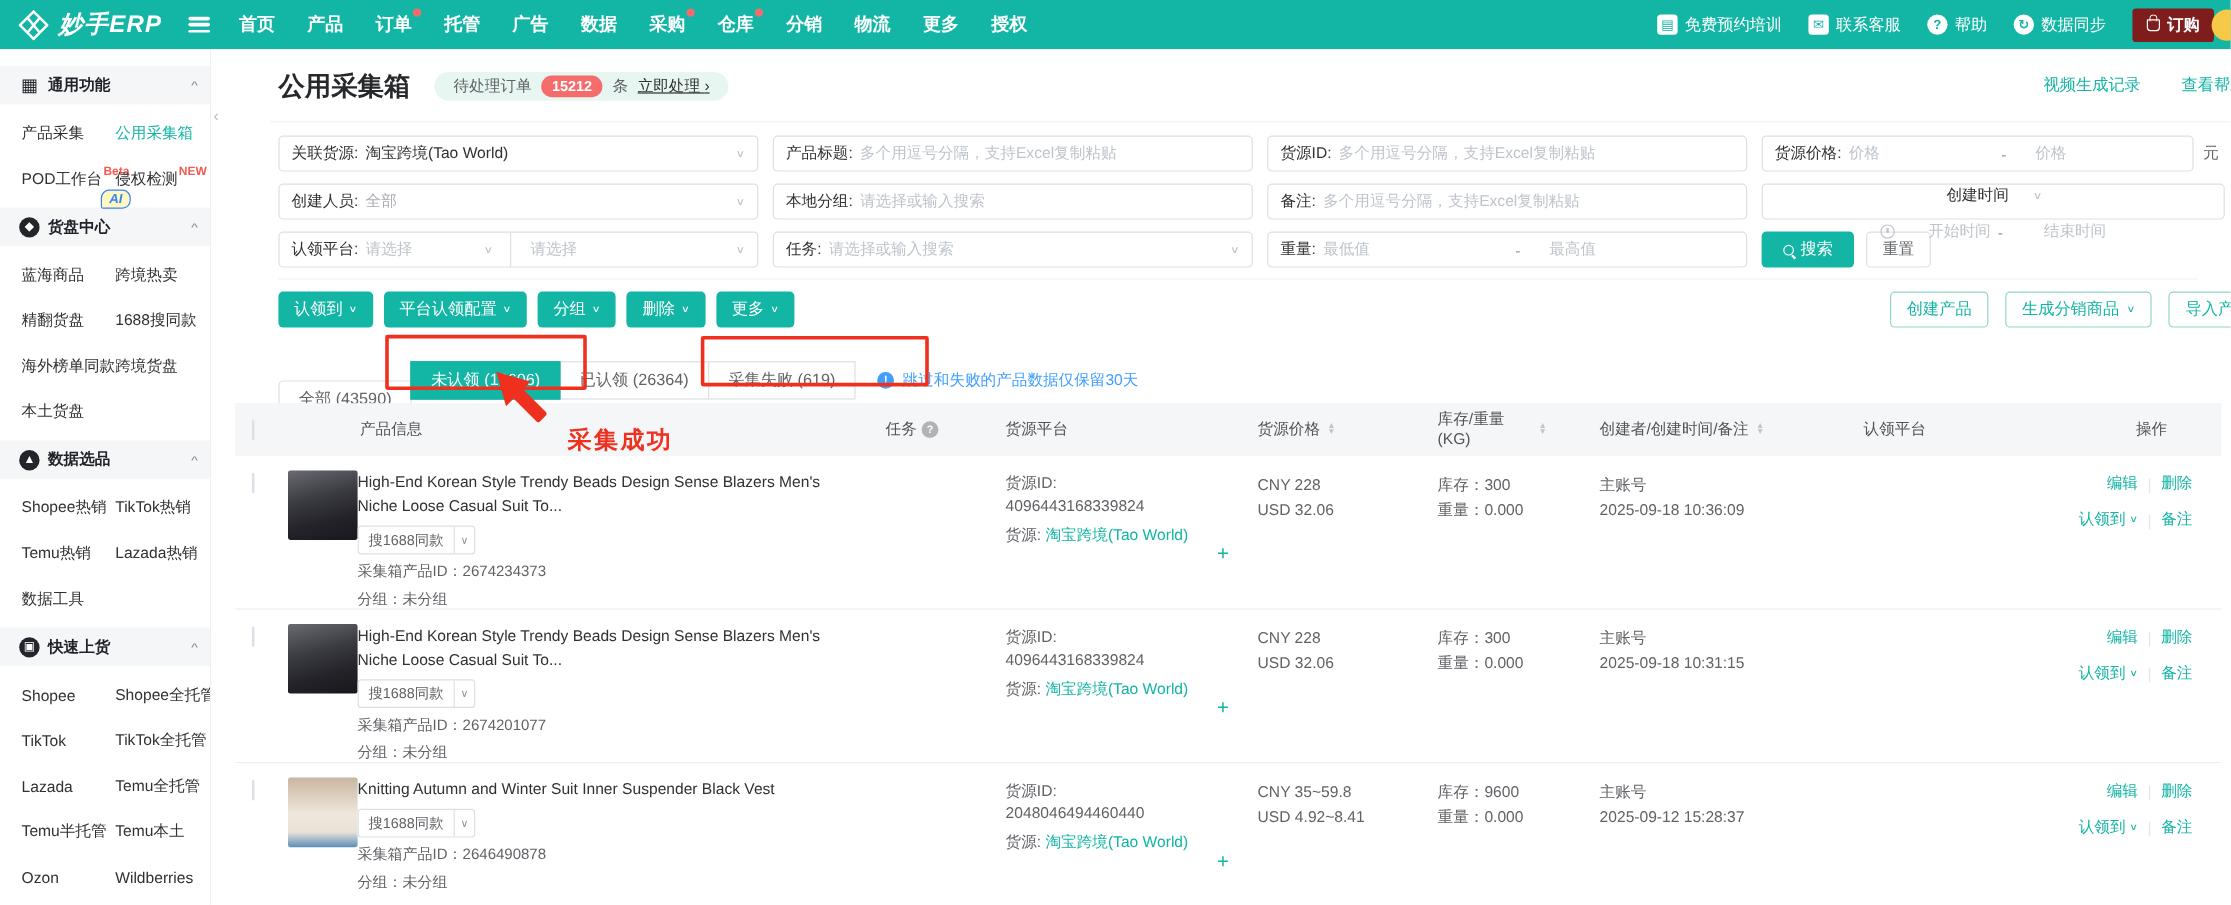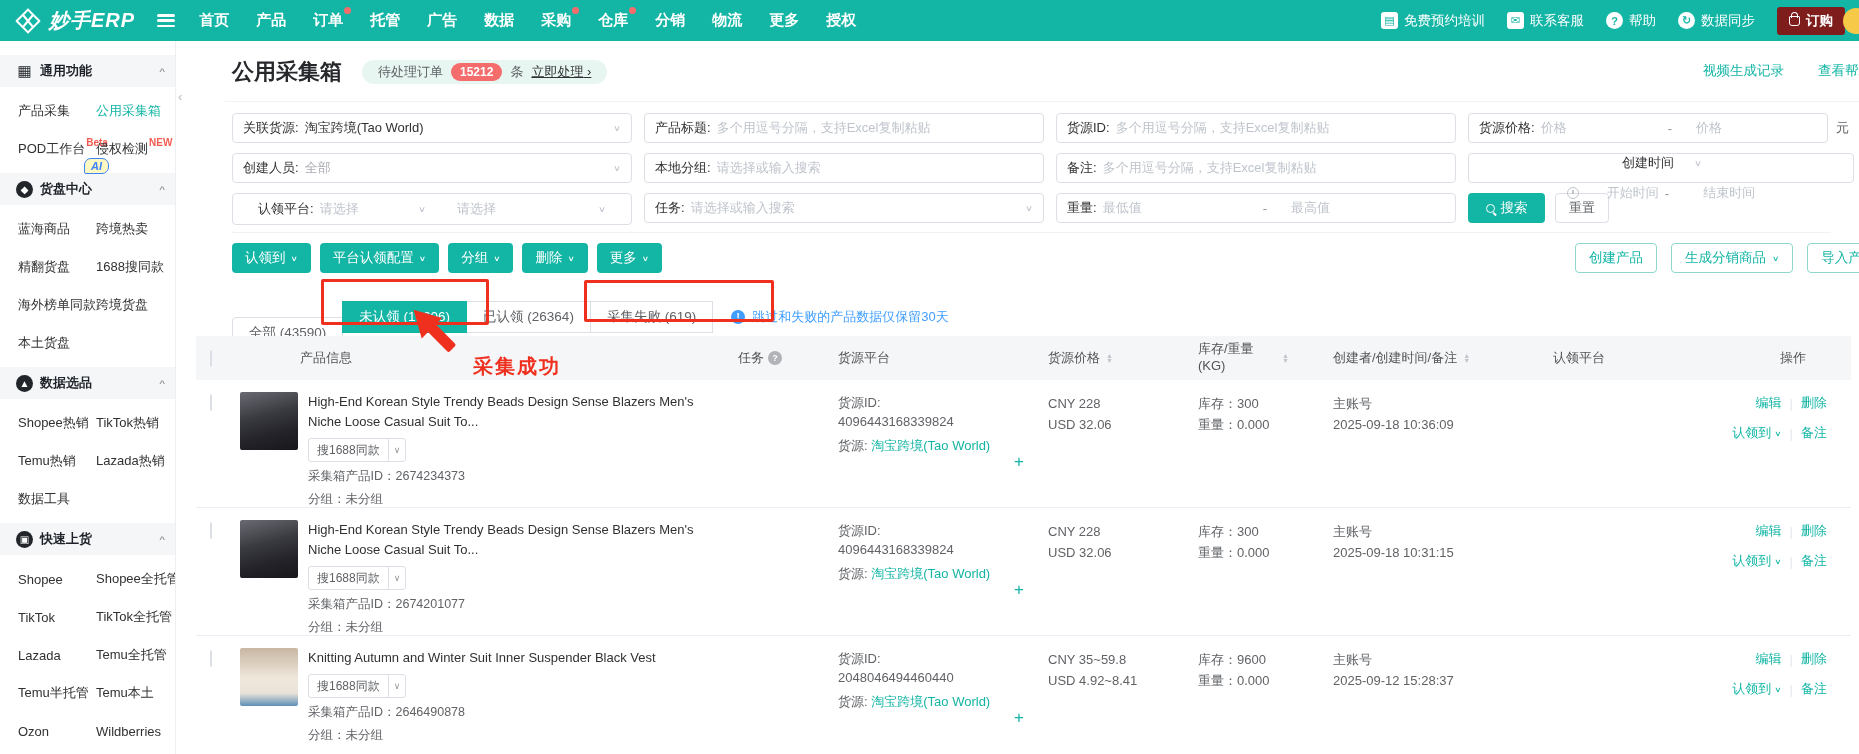--- a/index.html
+++ b/index.html
@@ -132,21 +132,21 @@
   .help-ic{width:14px;height:14px;border-radius:50%;background:#b1b3b8;color:#fff;font-size:9px;font-weight:700;
     display:inline-flex;align-items:center;justify-content:center;}
   .sorter{display:inline-flex;flex-direction:column;line-height:5px;font-size:7px;color:#c0c4cc;margin-left:2px;}
   .th-wrap{width:78px;line-height:1.3;}
   .checkbox{width:14px;height:14px;border:1px solid var(--border);border-radius:2px;background:#fff;cursor:pointer;}
   .cb-cell{padding:3px 0 0 14px;}
   .thead .cb-cell{padding-top:0;}
 
   .trow{height:128px;border-bottom:1px solid var(--border-l);padding-top:12px;align-items:start;}
   .trow:last-child{border-bottom:none;}
-  .pcell{display:flex;gap:10px;padding-right:20px;}
+  .pcell{display:flex;gap:0;padding-right:20px;}
   .pimg{width:58px;height:58px;border-radius:2px;flex:0 0 auto;}
   .pimg.dark{background:linear-gradient(165deg,#6a6a72 0%,#3a3a41 40%,#232329 70%,#17171c 100%);}
   .pimg.light{background:linear-gradient(180deg,#c9b6a3 0%,#efe7db 52%,#e9e2d8 78%,#5d8fb8 100%);}
   .pinfo{display:flex;flex-direction:column;width:392px;}
   .ptitle{color:#303133;line-height:1.55;max-height:41px;overflow:hidden;}
   .psearch{margin-top:6px;display:inline-flex;align-self:flex-start;height:24px;border:1px solid var(--border);
     border-radius:3px;color:var(--txt2);font-size:12px;cursor:pointer;}
   .psearch .lbl{display:flex;align-items:center;padding:0 8px;}
   .psearch .car{display:flex;align-items:center;padding:0 5px;border-left:1px solid var(--border);color:#909399;font-size:9px;transform-origin:center;}
   .pline{margin-top:6px;color:var(--txt2);font-size:12.5px;}
@@ -373,21 +373,21 @@
       </div>
       <span class="fdiv"></span>
       <div class="fseg grow" style="padding:0 10px;">
         <span class="clock"></span>
         <span class="fph grow" style="padding-left:22px;">开始时间</span>
         <span class="dash">-</span>
         <span class="fph grow" style="padding-left:28px;">结束时间</span>
       </div>
     </div>
 
-    <div class="fbox" style="padding:15px;">
+    <div class="fbox" style="padding:0;">
       <div class="fseg" style="padding:0 8px 0 10px;width:186px;">
         <span class="flabel">认领平台:</span>
         <span class="fph">请选择</span>
         <span class="fcaret">∨</span>
       </div>
       <span class="fdiv"></span>
       <div class="fseg grow" style="padding:0 10px;">
         <span class="fph">请选择</span>
         <span class="fcaret">∨</span>
       </div>

